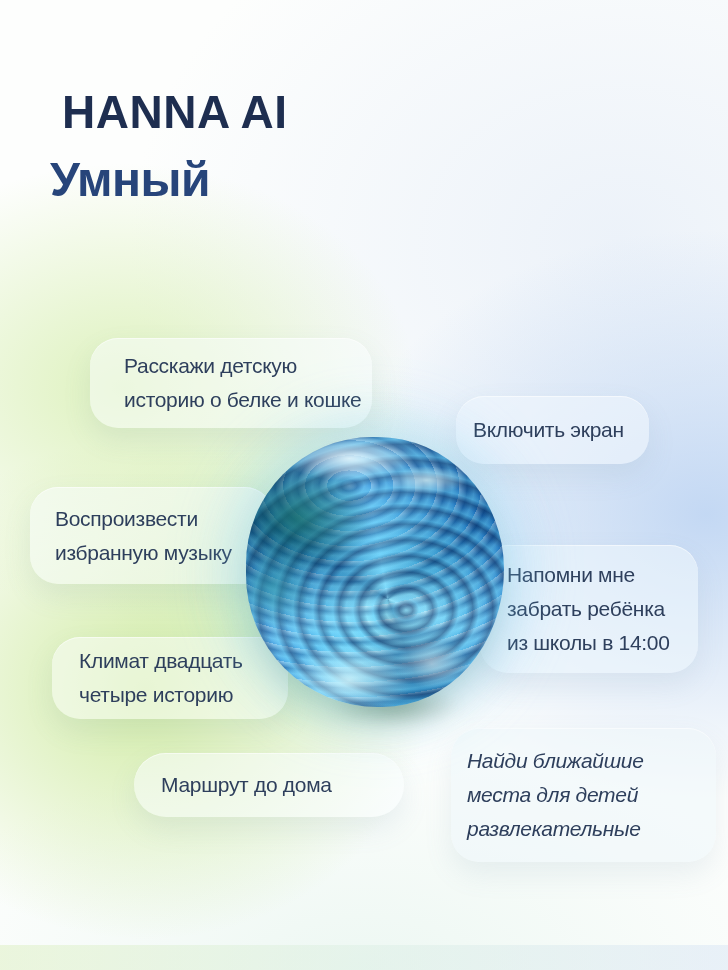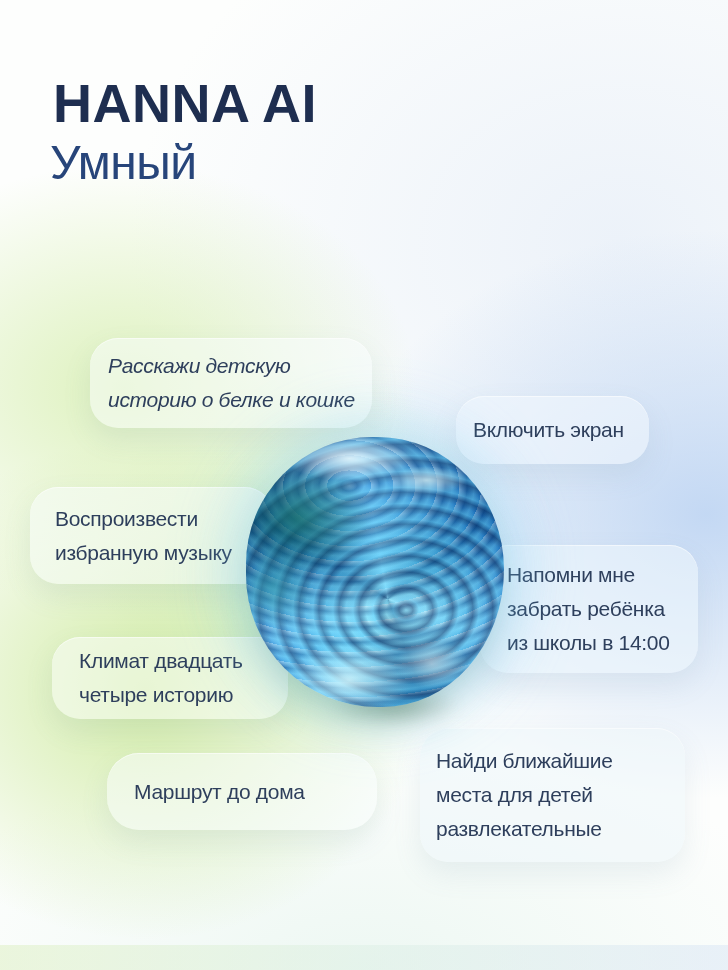--- a/index.html
+++ b/index.html
@@ -16,49 +16,49 @@
       radial-gradient(ellipse 430px 380px at 20% 71%, rgba(198,231,142,0.78), rgba(198,231,142,0) 66%),
       radial-gradient(ellipse 300px 260px at 42% 57%, rgba(170,220,160,0.40), rgba(170,220,160,0) 70%),
       radial-gradient(ellipse 560px 430px at 97% 53%, rgba(186,210,242,0.85), rgba(186,210,242,0) 66%),
       radial-gradient(ellipse 700px 560px at 85% 25%, rgba(222,232,246,0.55), rgba(222,232,246,0) 70%),
       radial-gradient(ellipse 620px 300px at 50% 100%, rgba(224,242,234,0.55), rgba(224,242,234,0) 75%);
   }
 
   
   .title-block{position:absolute;left:50px;top:74px;}
   .brand{
-    margin:3px;
-    font-size:54px;line-height:52px;font-weight:700;
+    margin:12px;
+    font-size:46px;line-height:52px;font-weight:700;
     letter-spacing:0.5px;color:#1e2e50;
   }
   .subtitle{
     margin:4px 0 0;display:flex;flex-direction:row;
-    font-size:48px;line-height:60px;font-weight:400;
+    font-size:48px;line-height:60px;font-weight:700;
     letter-spacing:-0.5px;color:#27457a;
   }
 
   
   .bubble{
     position:absolute;
     display:flex;flex-direction:column;justify-content:center;
     background:rgba(250,253,255,0.52);
     border-radius:28px;
     box-shadow:0 12px 28px rgba(110,140,165,0.12), inset 0 1px 0 rgba(255,255,255,0.55);
   }
   .bubble .line{
     font-size:21px;line-height:34px;font-weight:500;
     letter-spacing:-0.3px;color:#2e3f5c;white-space:nowrap;
   }
-  .b-story   {left:90px;  top:338px; width:282px; height:90px;  padding-left:18px;font-style:italic;}
+  .b-story   {left:90px;  top:338px; width:282px; height:90px;  padding-left:34px;}
   .b-screen  {left:456px; top:396px; width:193px; height:68px;  padding-left:17px; background:rgba(240,247,253,0.60);}
   .b-music   {left:30px;  top:487px; width:243px; height:97px;  padding-left:25px;}
   .b-reminder{left:480px; top:545px; width:218px; height:128px; padding-left:27px; background:rgba(235,246,252,0.62);}
   .b-climate {left:52px;  top:637px; width:236px; height:82px;  padding-left:27px; background:rgba(250,253,250,0.55);}
-  .b-route   {left:107px; top:753px; width:270px; height:77px;  padding-left:27px; border-radius:32px;}
-  .b-places  {left:420px; top:728px; width:265px; height:134px; padding-left:16px; background:rgba(238,247,250,0.60);}
+  .b-route   {left:134px; top:753px; width:270px; height:64px;  padding-left:27px; border-radius:32px;}
+  .b-places  {left:451px; top:728px; width:265px; height:134px; padding-left:16px; background:rgba(238,247,250,0.60);font-style:italic;}
 
   
   .orb-glow{
     position:absolute;left:196px;top:398px;width:360px;height:350px;
     border-radius:50%;
     background:radial-gradient(circle, rgba(125,208,248,0.35), rgba(125,208,248,0) 70%);
     filter:blur(14px);
   }
   .orb-shadow{
     position:absolute;left:330px;top:684px;width:130px;height:42px;

